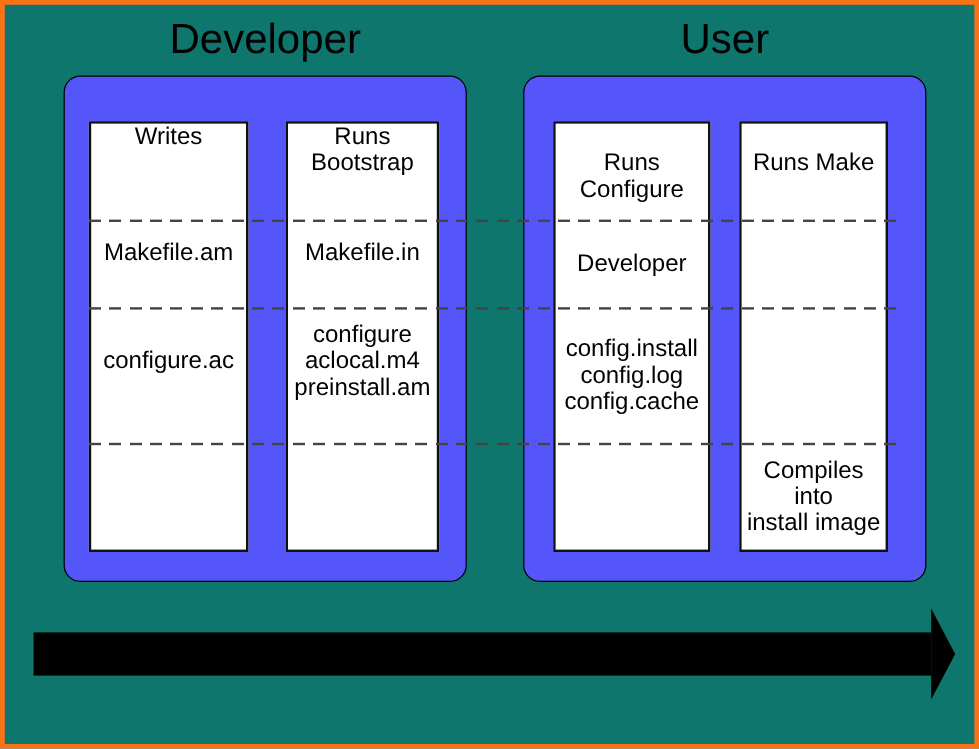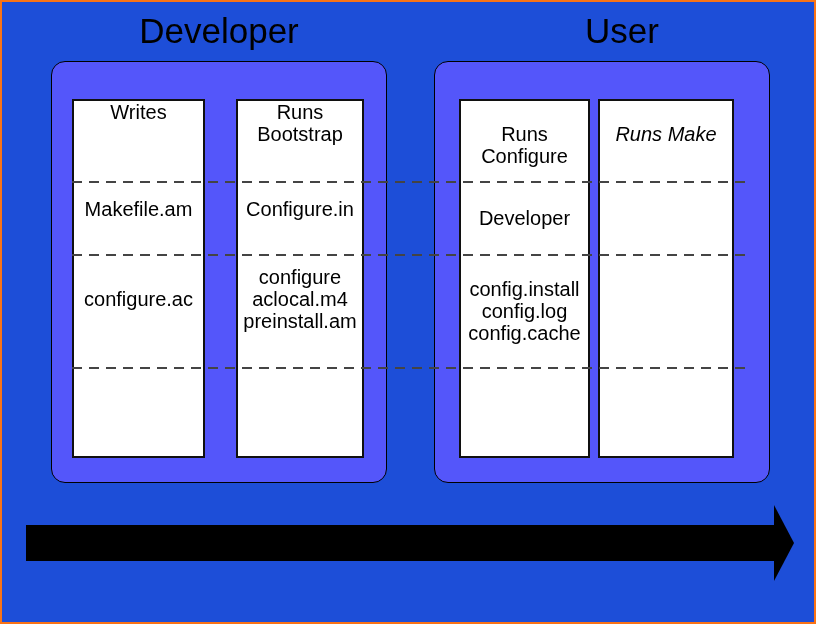--- a/index.html
+++ b/index.html
@@ -1,32 +1,32 @@
 <!DOCTYPE html>
 <html><head>
 <meta charset="utf-8">
 <style>
   html,body { margin:0; padding:0; background:#ffffff; }
   .page {
     position:relative;
     width:816px; height:624px;
     box-sizing:border-box;
-    border:2px solid #f97316;
-    background:#1d4ed8;
+    border:4px solid #f97316;
+    background:#0f766e;
     font-family:"Liberation Sans","DejaVu Sans",sans-serif;
     overflow:hidden;
   }
   .title {
     position:absolute; top:8px; width:336px;
     text-align:center;
     font-size:35px; line-height:42px; color:#000;
     z-index:1;
   }
   .title.dev { left:49px; }
-  .title.usr { left:452px; }
+  .title.usr { left:432px; }
   .container {
     position:absolute; top:59px; height:422px; width:336px;
     background:#5456FA;
     border:1.5px solid #000;
     border-radius:14px;
     box-sizing:border-box;
     z-index:1;
   }
   .container.dev { left:49px; }
   .container.usr { left:432px; }
@@ -89,41 +89,43 @@
 
   <div class="box d" style="left:70px;width:133px;">
     <div class="cell r1">Writes</div>
     <div class="cell r2">Makefile.am</div>
     <div class="cell r3">configure.ac</div>
   </div>
 
   <div class="box d" style="left:234px;width:128px;">
     <div class="cell r1">Runs
 Bootstrap</div>
-    <div class="cell r2">Configure.in</div>
+    <div class="cell r2">Makefile.in</div>
     <div class="cell r3">configure
 aclocal.m4
 preinstall.am</div>
     <div class="cell r4"></div>
   </div>
 
   <div class="box u" style="left:457px;width:131px;">
     <div class="cell r1">Runs
 Configure</div>
     <div class="cell r2">Developer</div>
     <div class="cell r3">config.install
 config.log
 config.cache</div>
     <div class="cell r4"></div>
   </div>
 
-  <div class="box u" style="left:596px;width:136px;font-style:italic;">
+  <div class="box u" style="left:612px;width:124px;">
     <div class="cell r1">Runs Make</div>
     <div class="cell r2"></div>
     <div class="cell r3"></div>
+    <div class="cell r4">Compiles into
+install image</div>
   </div>
 
   <div class="dash l1"></div>
   <div class="dash l2"></div>
   <div class="dash l3"></div>
 
   <div class="arrow-shaft"></div>
   <div class="arrow-head"></div>
 
 </div>

